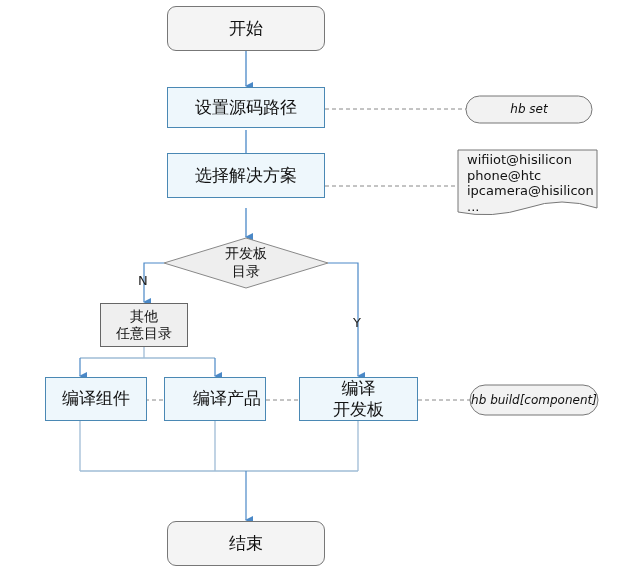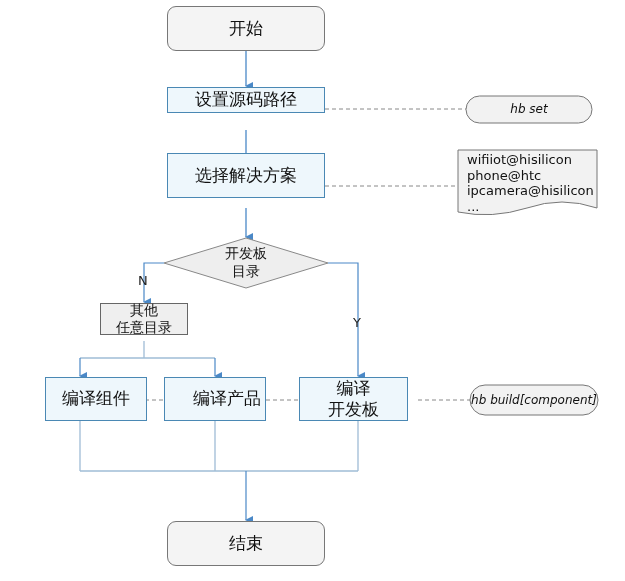--- a/index.html
+++ b/index.html
@@ -52,39 +52,39 @@
   <line x1="266" y1="400" x2="299" y2="400" stroke="#888" stroke-width="1" stroke-dasharray="4,3"></line>
   <line x1="418" y1="400" x2="470" y2="400" stroke="#888" stroke-width="1" stroke-dasharray="4,3"></line>
 
   <rect x="466" y="96" width="126" height="27" rx="13.5" fill="#f2f2f2" stroke="#777" stroke-width="1"></rect>
   <rect x="470" y="385" width="128" height="30" rx="15" fill="#f2f2f2" stroke="#777" stroke-width="1"></rect>
 
   <path d="M458,150 L597,150 L597,208 Q562,196 527,208 Q492,219 458,212 Z" fill="#f2f2f2" stroke="#777" stroke-width="1"></path>
 </svg>
 
 <div class="node term" style="left:167px;top:6px;width:158px;height:45px;">开始</div>
-<div class="node proc" style="left:167px;top:87px;width:158px;height:26px;">设置源码路径</div>
+<div class="node proc" style="left:167px;top:87px;width:158px;height:41px;">设置源码路径</div>
 <div class="node proc" style="left:167px;top:153px;width:158px;height:45px;">选择解决方案</div>
 
 <div class="txt" style="left:206px;top:244px;width:80px;">
   <div>开发板</div>
   <div>目录</div>
 </div>
 
 <div class="lbl" style="left:138px;top:273px;">N</div>
 <div class="lbl" style="left:353px;top:315px;">Y</div>
 
-<div class="node grey" style="left:100px;top:303px;width:88px;height:32px;flex-direction:column;">
+<div class="node grey" style="left:100px;top:303px;width:88px;height:44px;flex-direction:column;">
   <div>其他</div>
   <div>任意目录</div>
 </div>
 
 <div class="node proc" style="left:29px;top:377px;width:102px;height:44px;margin-left:16px;">编译组件</div>
 <div class="node proc" style="left:164px;top:377px;width:102px;height:44px;padding-left:24px;">编译产品</div>
-<div class="node proc" style="left:299px;top:377px;width:109px;height:44px;flex-direction:column;">
+<div class="node proc" style="left:299px;top:377px;width:119px;height:44px;flex-direction:column;">
   <div>编译</div>
   <div>开发板</div>
 </div>
 
 <div class="node term" style="left:167px;top:521px;width:158px;height:45px;">结束</div>
 
 <div class="pill" style="left:466px;top:96px;width:126px;height:27px;">hb set</div>
 <div class="pill" style="left:470px;top:385px;width:128px;height:30px;flex-direction:row;">
   <div>hb build</div>
   <div>[component]</div>

